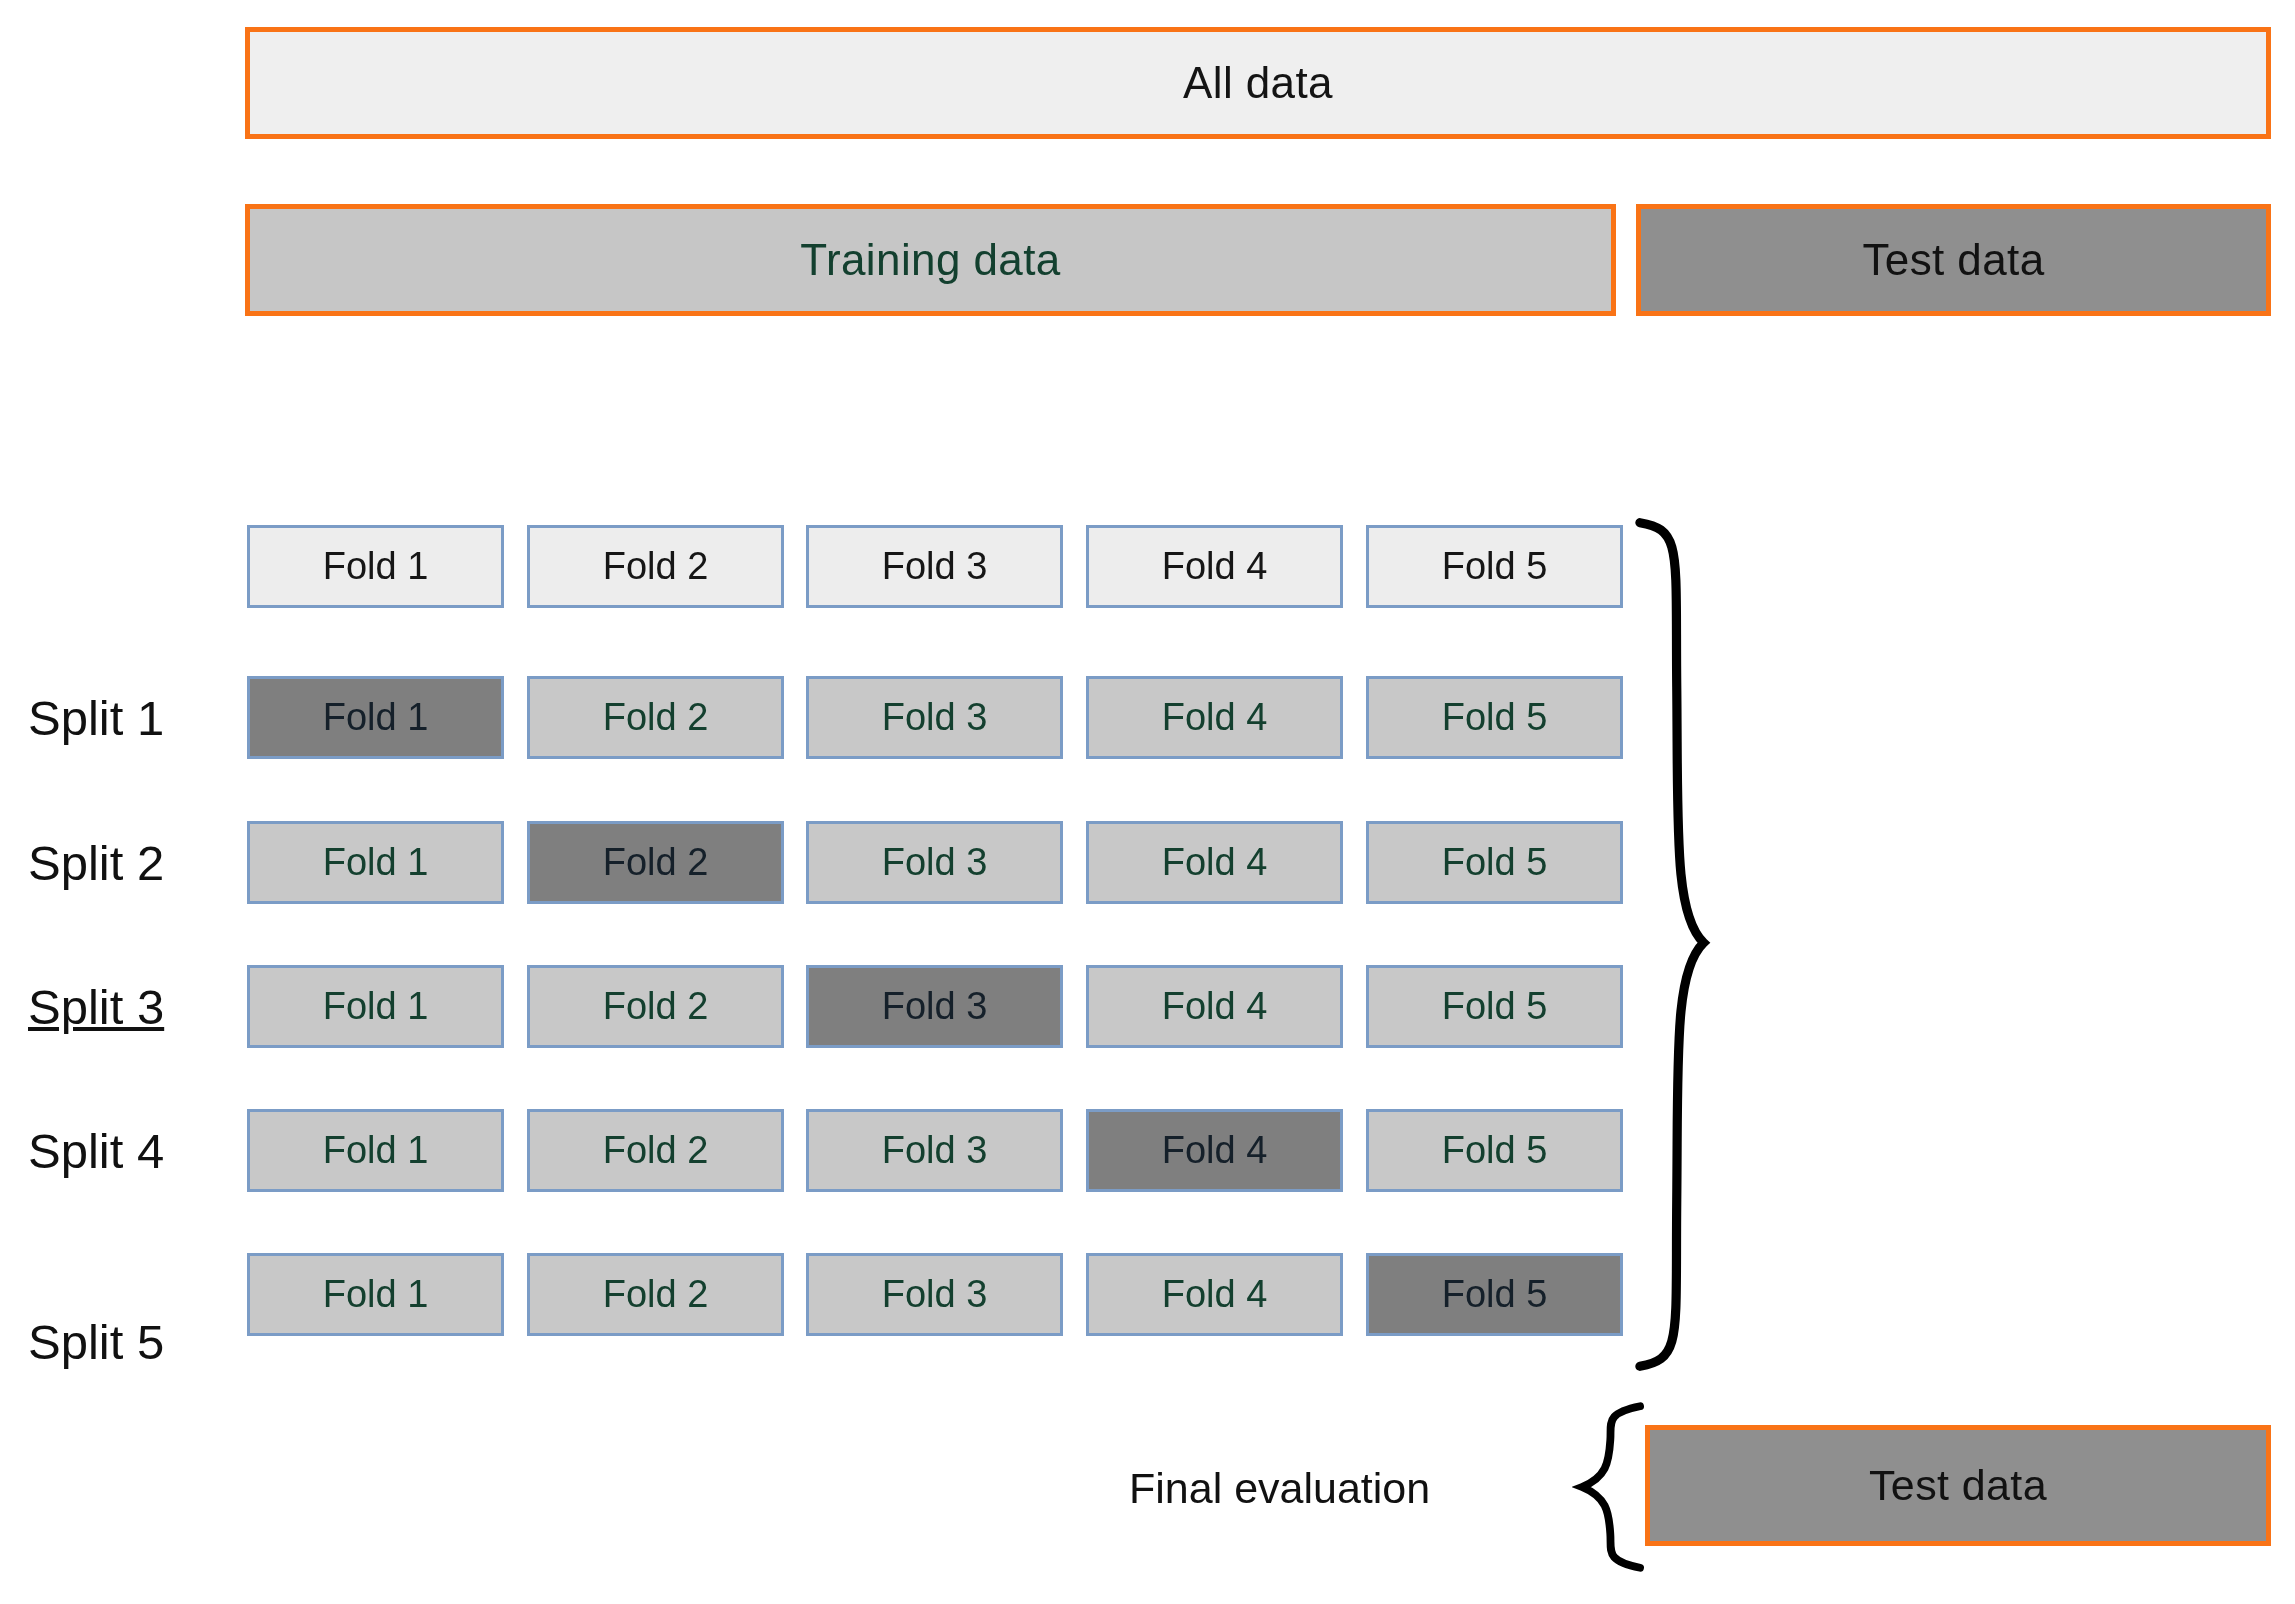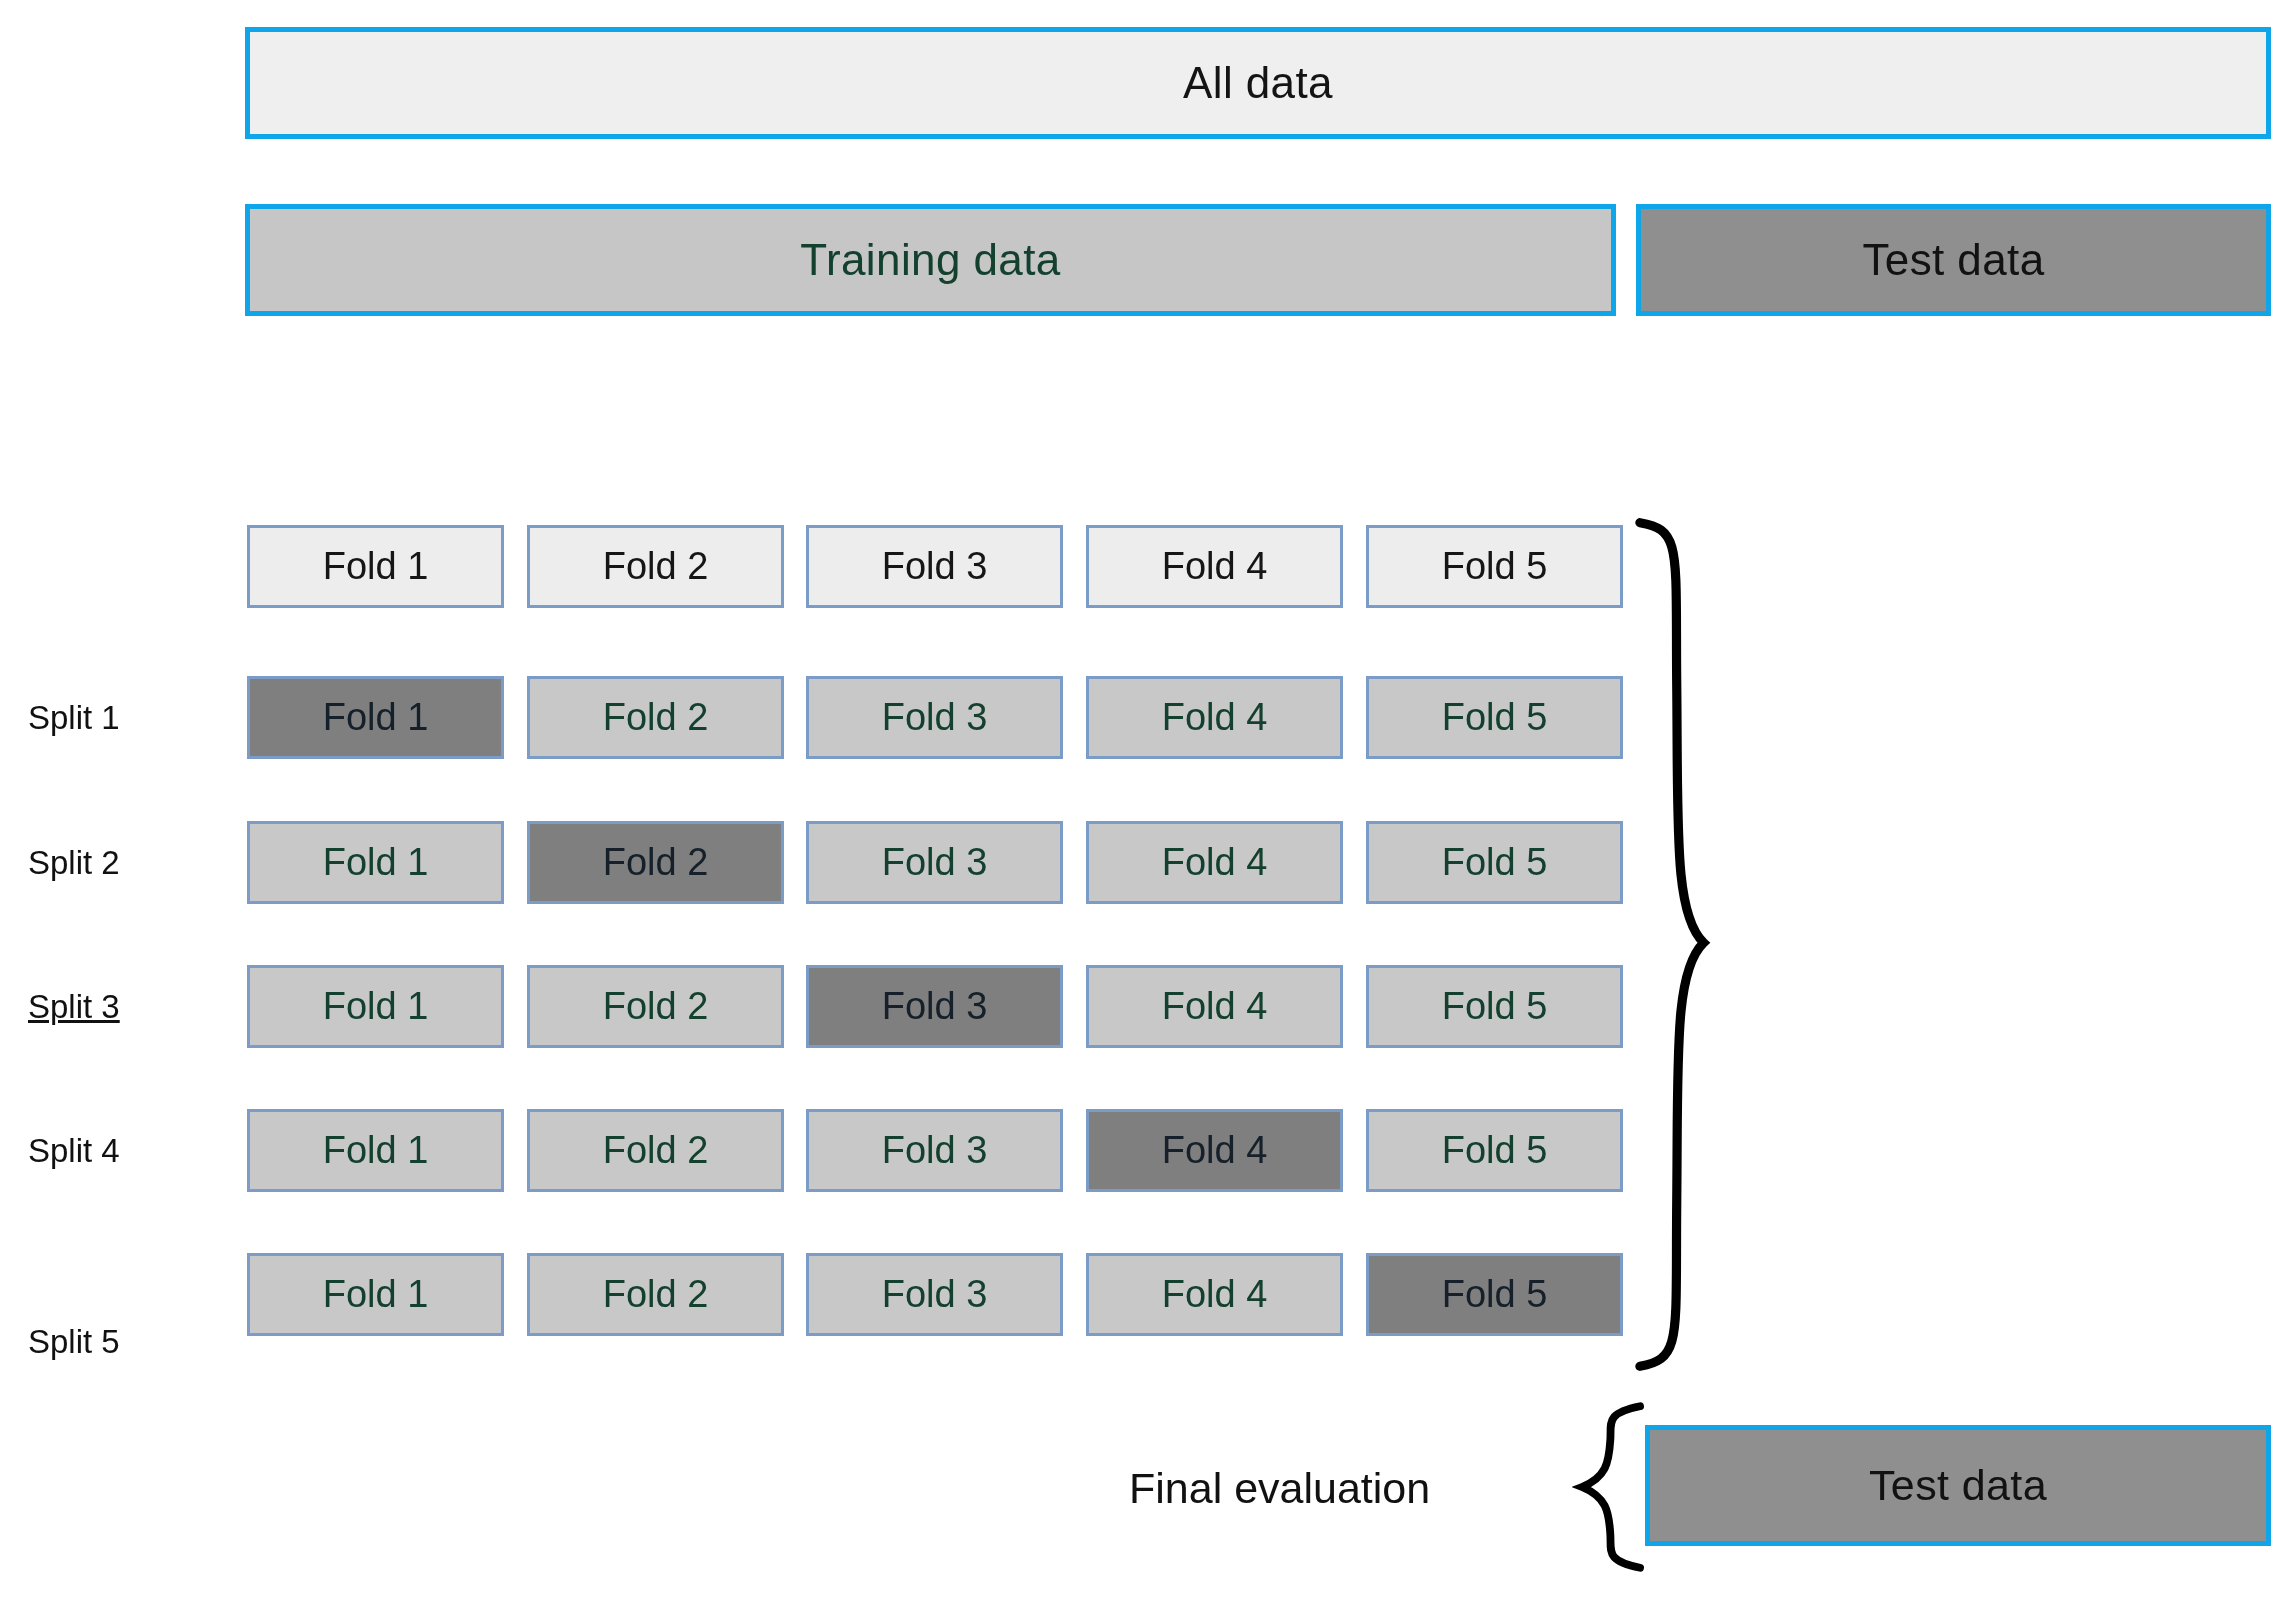--- a/index.html
+++ b/index.html
@@ -19,21 +19,21 @@
     position: absolute;
     left: 0; top: 0;
     width: 2295px;
     height: 1604px;
   }
 
   
   .bar {
     position: absolute;
     box-sizing: border-box;
-    border: 5px solid #0ea5e9;
+    border: 5px solid #f97316;
     display: flex;
     align-items: center;
     justify-content: center;
     font-size: 44px;
     color: #111111;
     letter-spacing: 0.4px;
     text-align: right;
   }
   .bar-all {
     left: 245px;
@@ -94,21 +94,21 @@
     background: #7f7f7f;
     color: #15202a;
   }
 
   
   .split-label {
     position: absolute;
     left: 28px;
     width: 192px;
     text-align: left;
-    font-size: 33px;
+    font-size: 49px;
     color: #111111;
     height: 83px;
     display: flex;
     align-items: center;
   }
 
   
   .brace-finding {
     position: absolute;
     left: 1630px;

